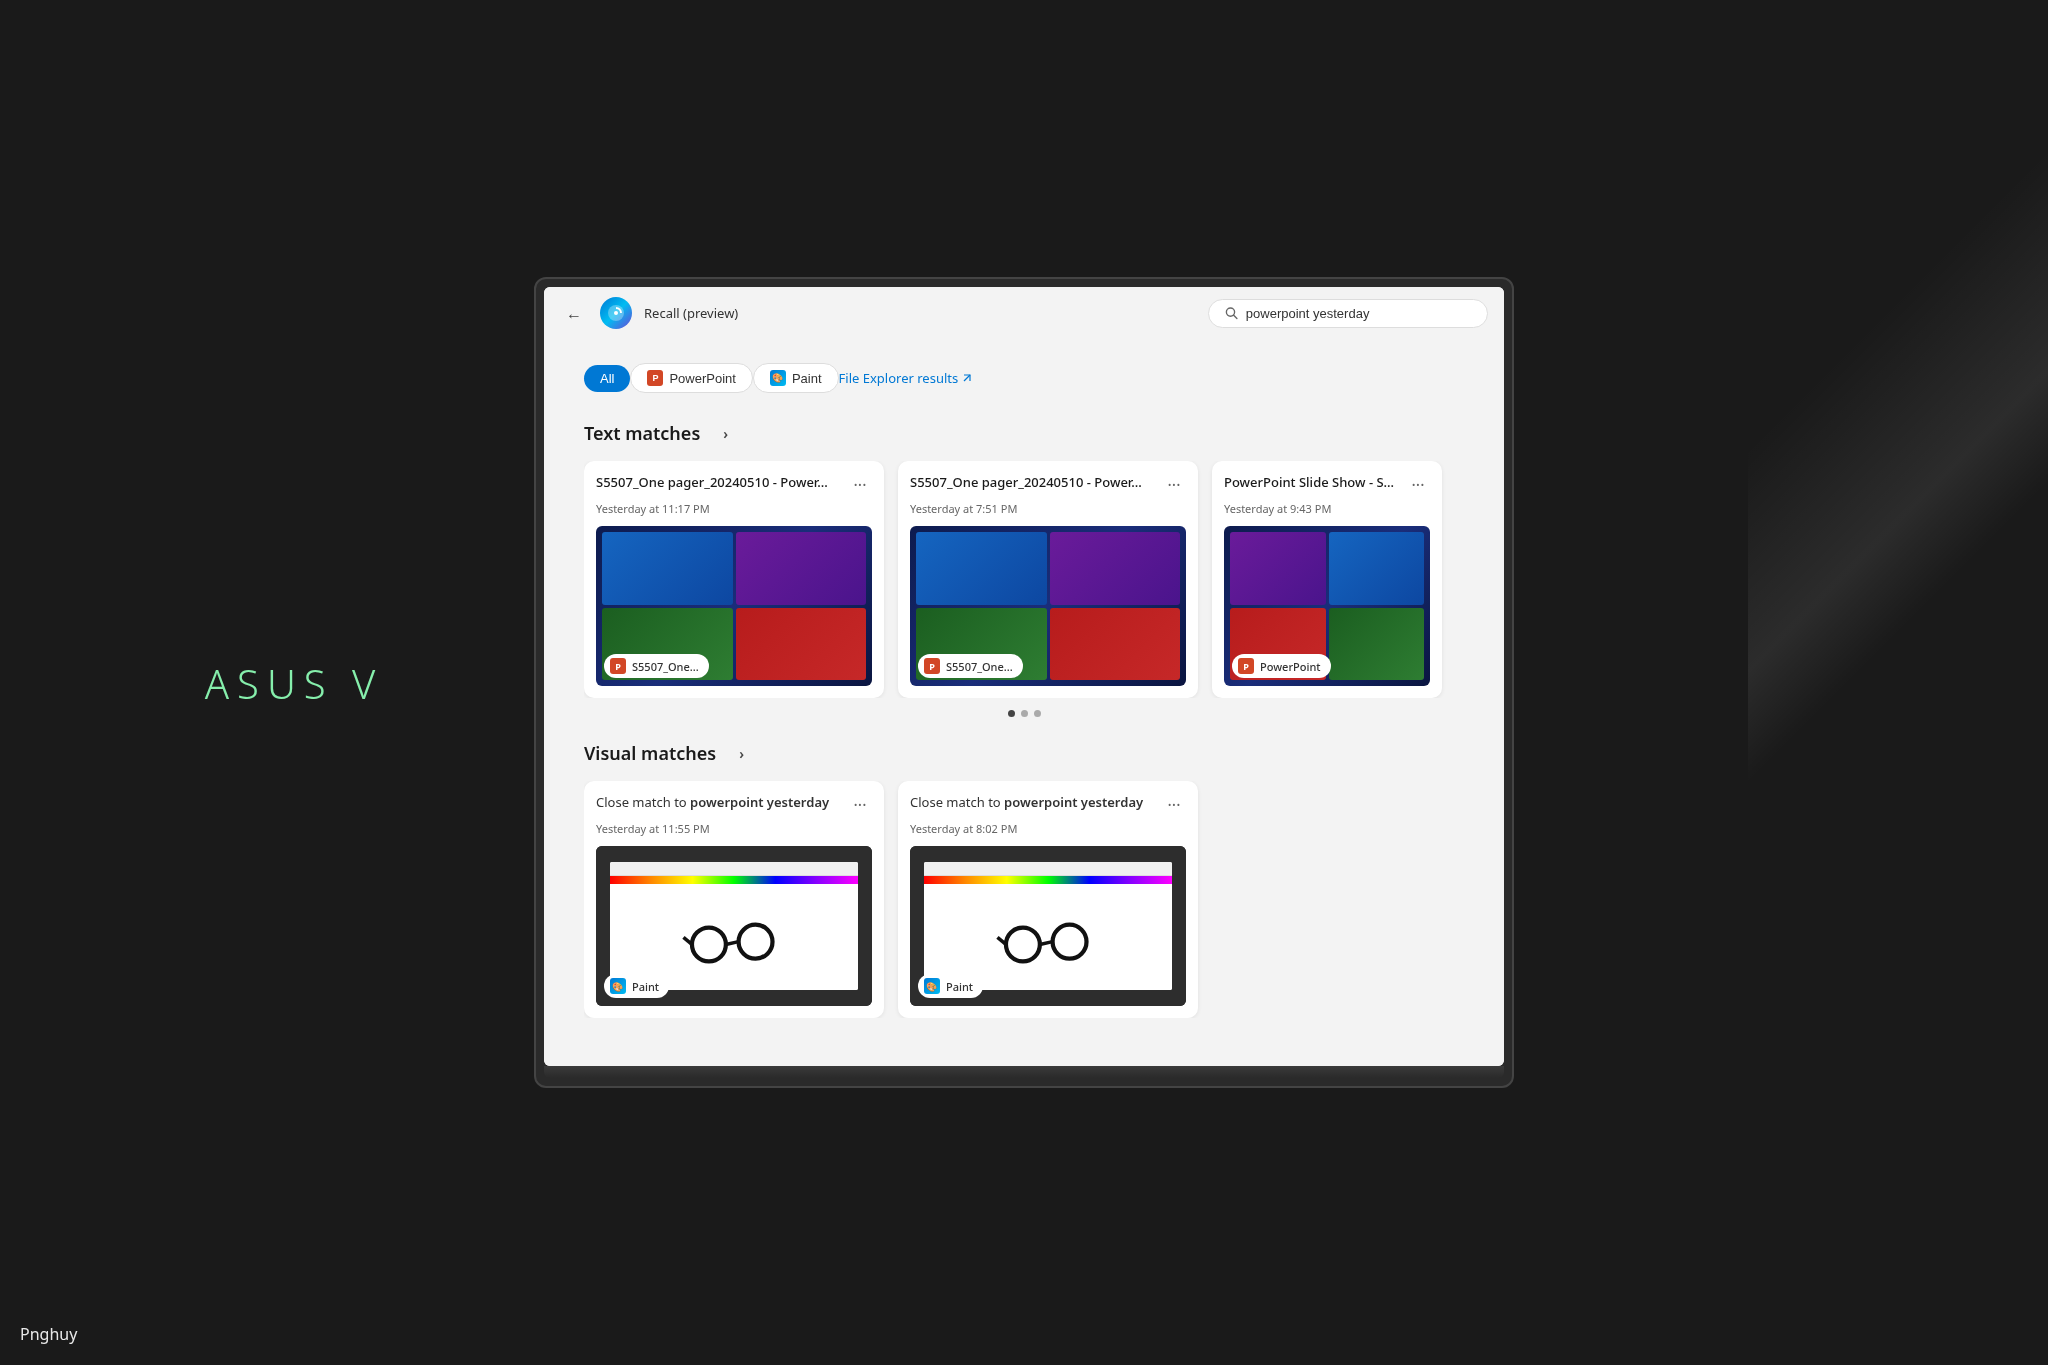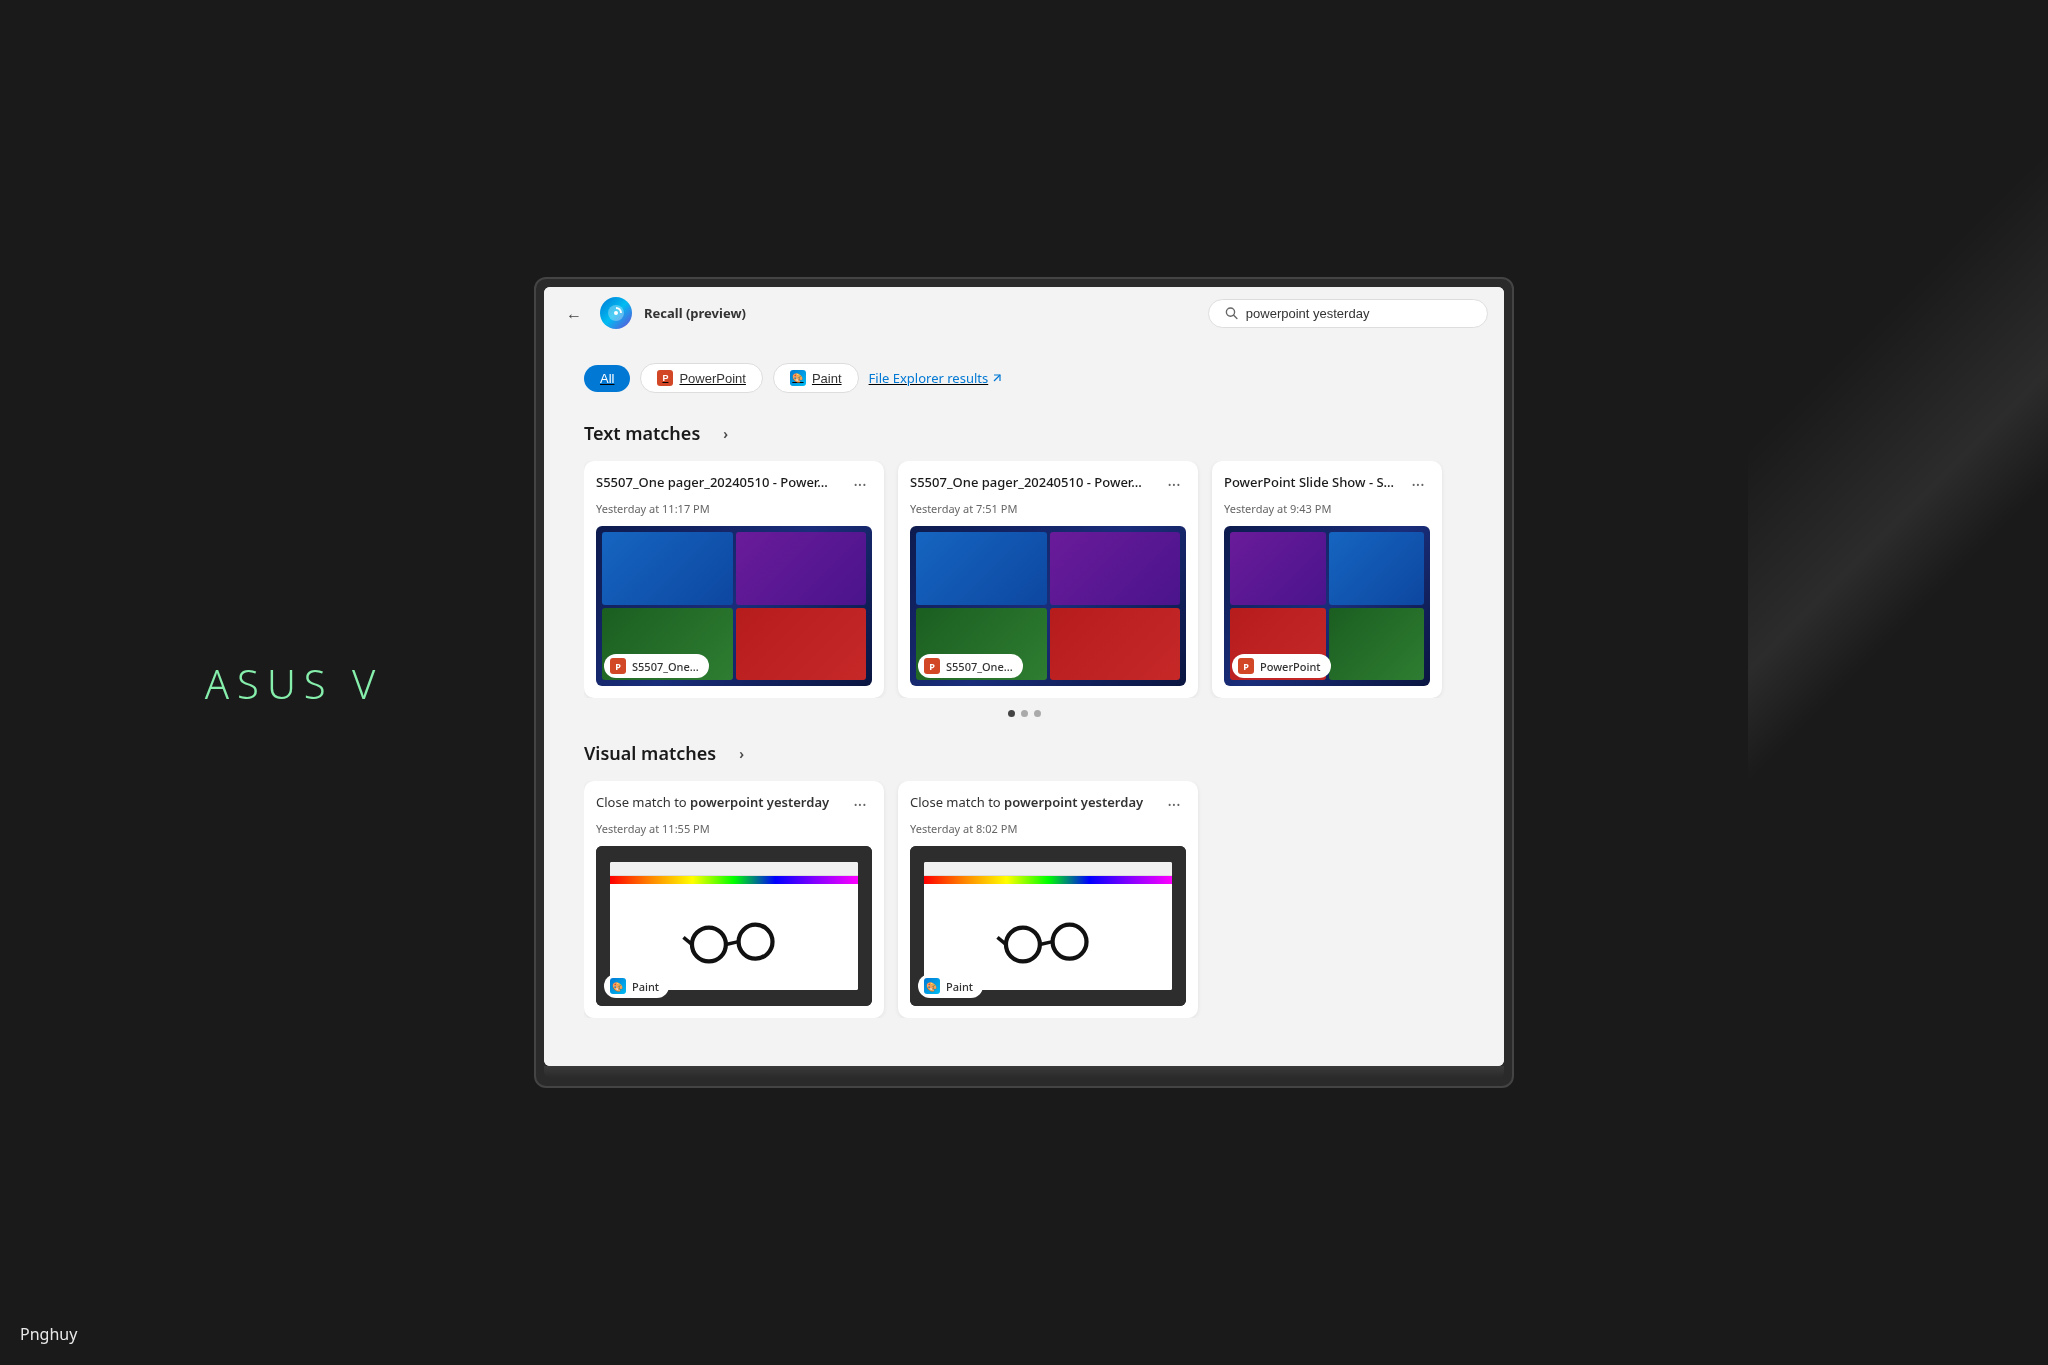--- a/index.html
+++ b/index.html
@@ -54,21 +54,21 @@
       background: linear-gradient(135deg, #0078d4, #00bcf2, #6b47d6);
       display: flex;
       align-items: center;
       justify-content: center;
       font-size: 16px;
     }
 
     .app-title {
       font-size: 13px;
       color: #333;
-      font-weight: 700;
+      font-weight: 400;
     }
 
     .search-bar {
       margin-left: auto;
       display: flex;
       align-items: center;
       background: white;
       border: 1px solid #ddd;
       border-radius: 20px;
       padding: 6px 16px;
@@ -93,23 +93,21 @@
     .page-title {
       font-size: 32px;
       font-weight: 600;
       color: #1a1a1a;
       margin-bottom: 20px;
     }
 
     .filter-bar {
       display: flex;
       align-items: center;
-      gap: 10px;
       margin-bottom: 28px;
-      text-decoration: underline;
     }
 
     .filter-btn {
       padding: 6px 16px;
       border-radius: 16px;
       border: none;
       cursor: pointer;
       font-size: 13px;
       display: flex;
       align-items: center;

